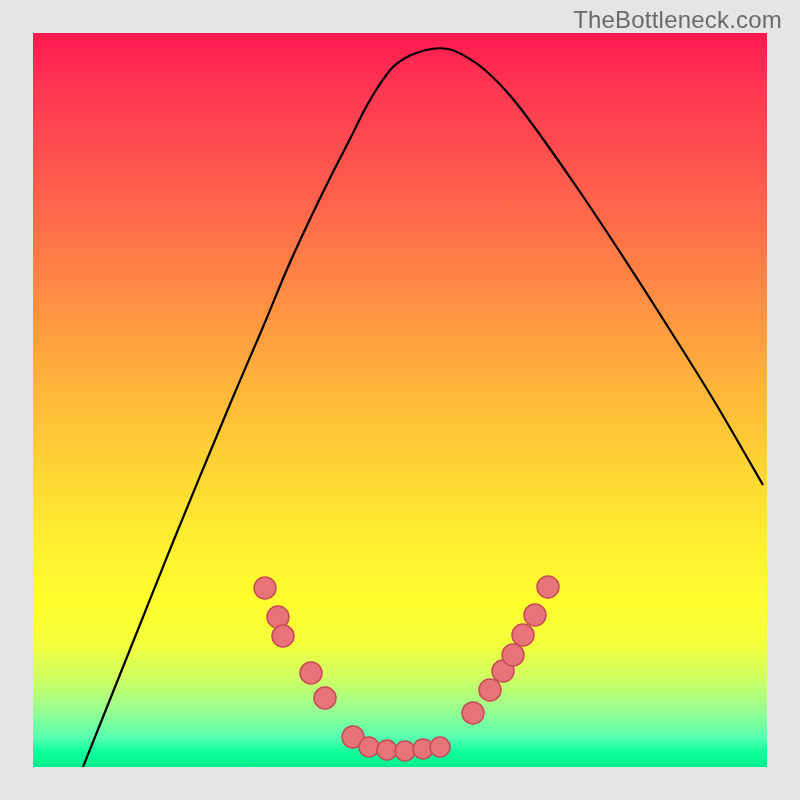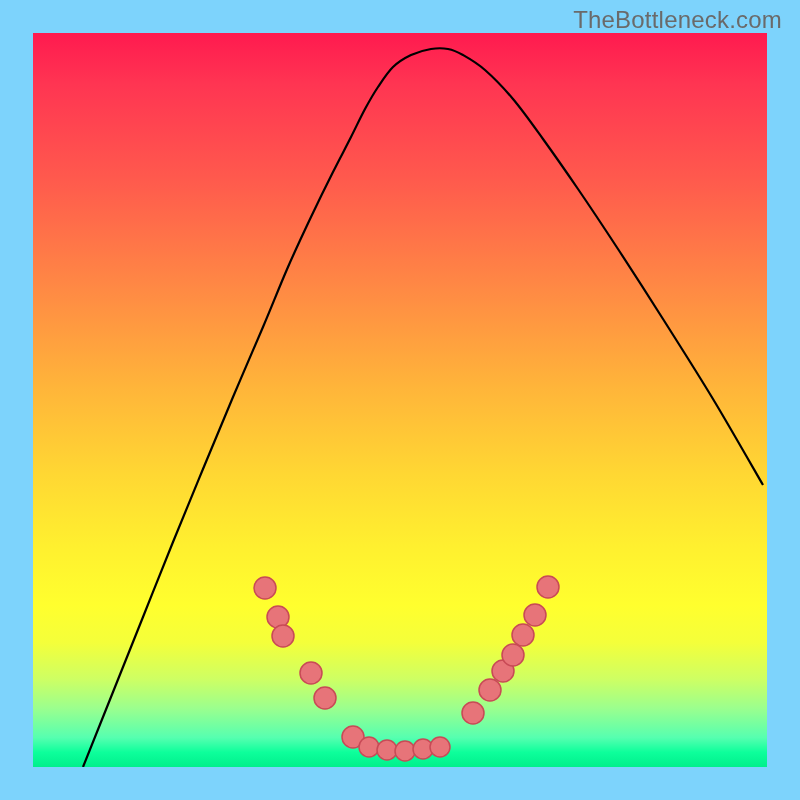--- a/index.html
+++ b/index.html
@@ -10,21 +10,21 @@
     overflow: hidden;
     background: #000;
     font-family: Arial, Helvetica, sans-serif;
   }
   .frame {
     position: absolute;
     left: 0;
     top: 0;
     width: 800px;
     height: 800px;
-    background: #7dd3fc;
+    background: #e5e5e5;
   }
   .plot {
     position: absolute;
     left: 33px;
     top: 33px;
     width: 734px;
     height: 734px;
     background: linear-gradient(
       to bottom,
       #ff1a4f 0%,

